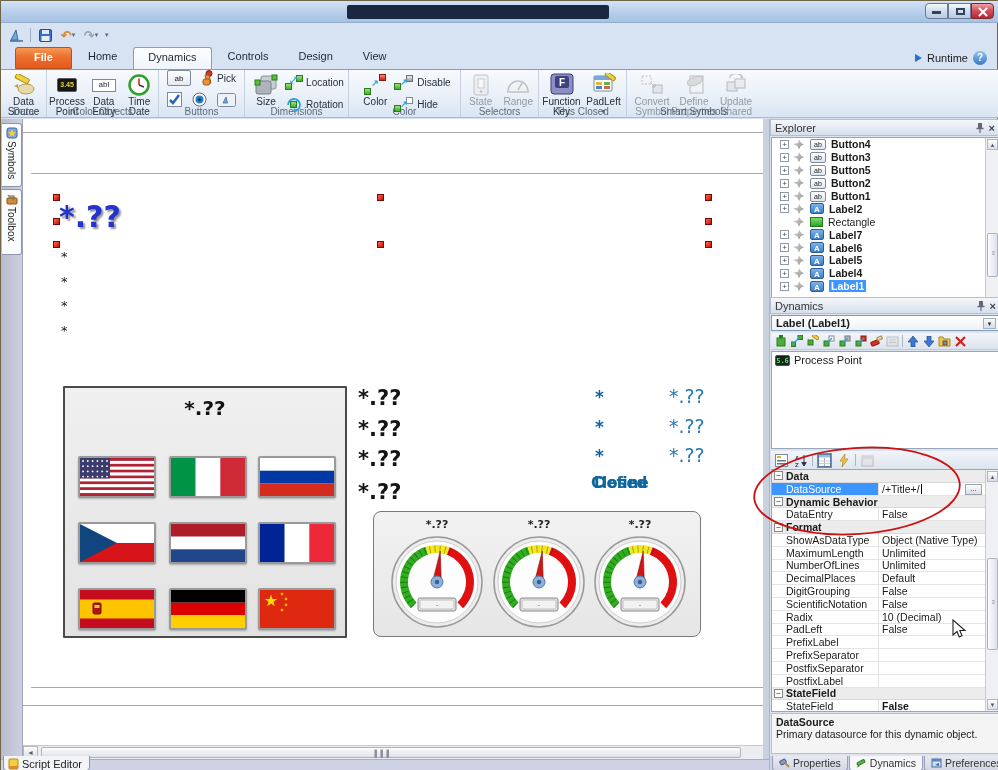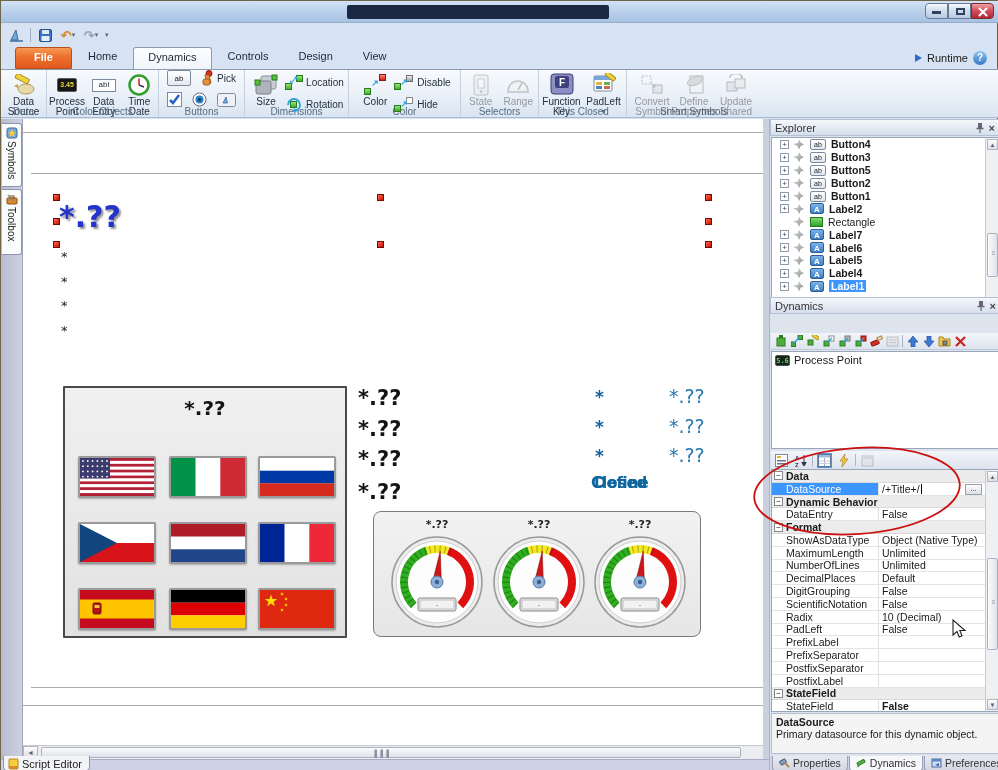--- a/index.html
+++ b/index.html
@@ -783,20 +783,24 @@
         <span class="hdr-icons">
           <svg class="pinico" viewBox="0 0 10 11">
               <rect x="3" y="1" width="4" height="5" fill="#667"></rect>
               <line x1="1.5" y1="6.5" x2="8.5" y2="6.5" stroke="#667" stroke-width="1.5"></line>
               <line x1="5" y1="7" x2="5" y2="11" stroke="#667" stroke-width="1.2"></line>
             </svg>
           <span class="xico">×</span>
         </span>
       </div>
     </div>
+    <div id="obj-select">
+      <span>Label (Label1)</span>
+      <span id="obj-select-arrow">▼</span>
+    </div>
     <div id="dyn-toolbar">
       <span class="dtb">
           <svg width="11" height="12" viewBox="0 0 11 12">
             <rect x="2" y="3" width="8" height="8" fill="#4cae3a" stroke="#2a7d1d"></rect>
             <rect x="4" y="0" width="4" height="3" fill="#2a7d1d"></rect>
           </svg>
         </span>
       <span class="dtb">
           <svg width="12" height="12" viewBox="0 0 12 12">
             <rect x="0" y="7" width="4.5" height="4.5" fill="#4cae3a" stroke="#2a7d1d"></rect>

